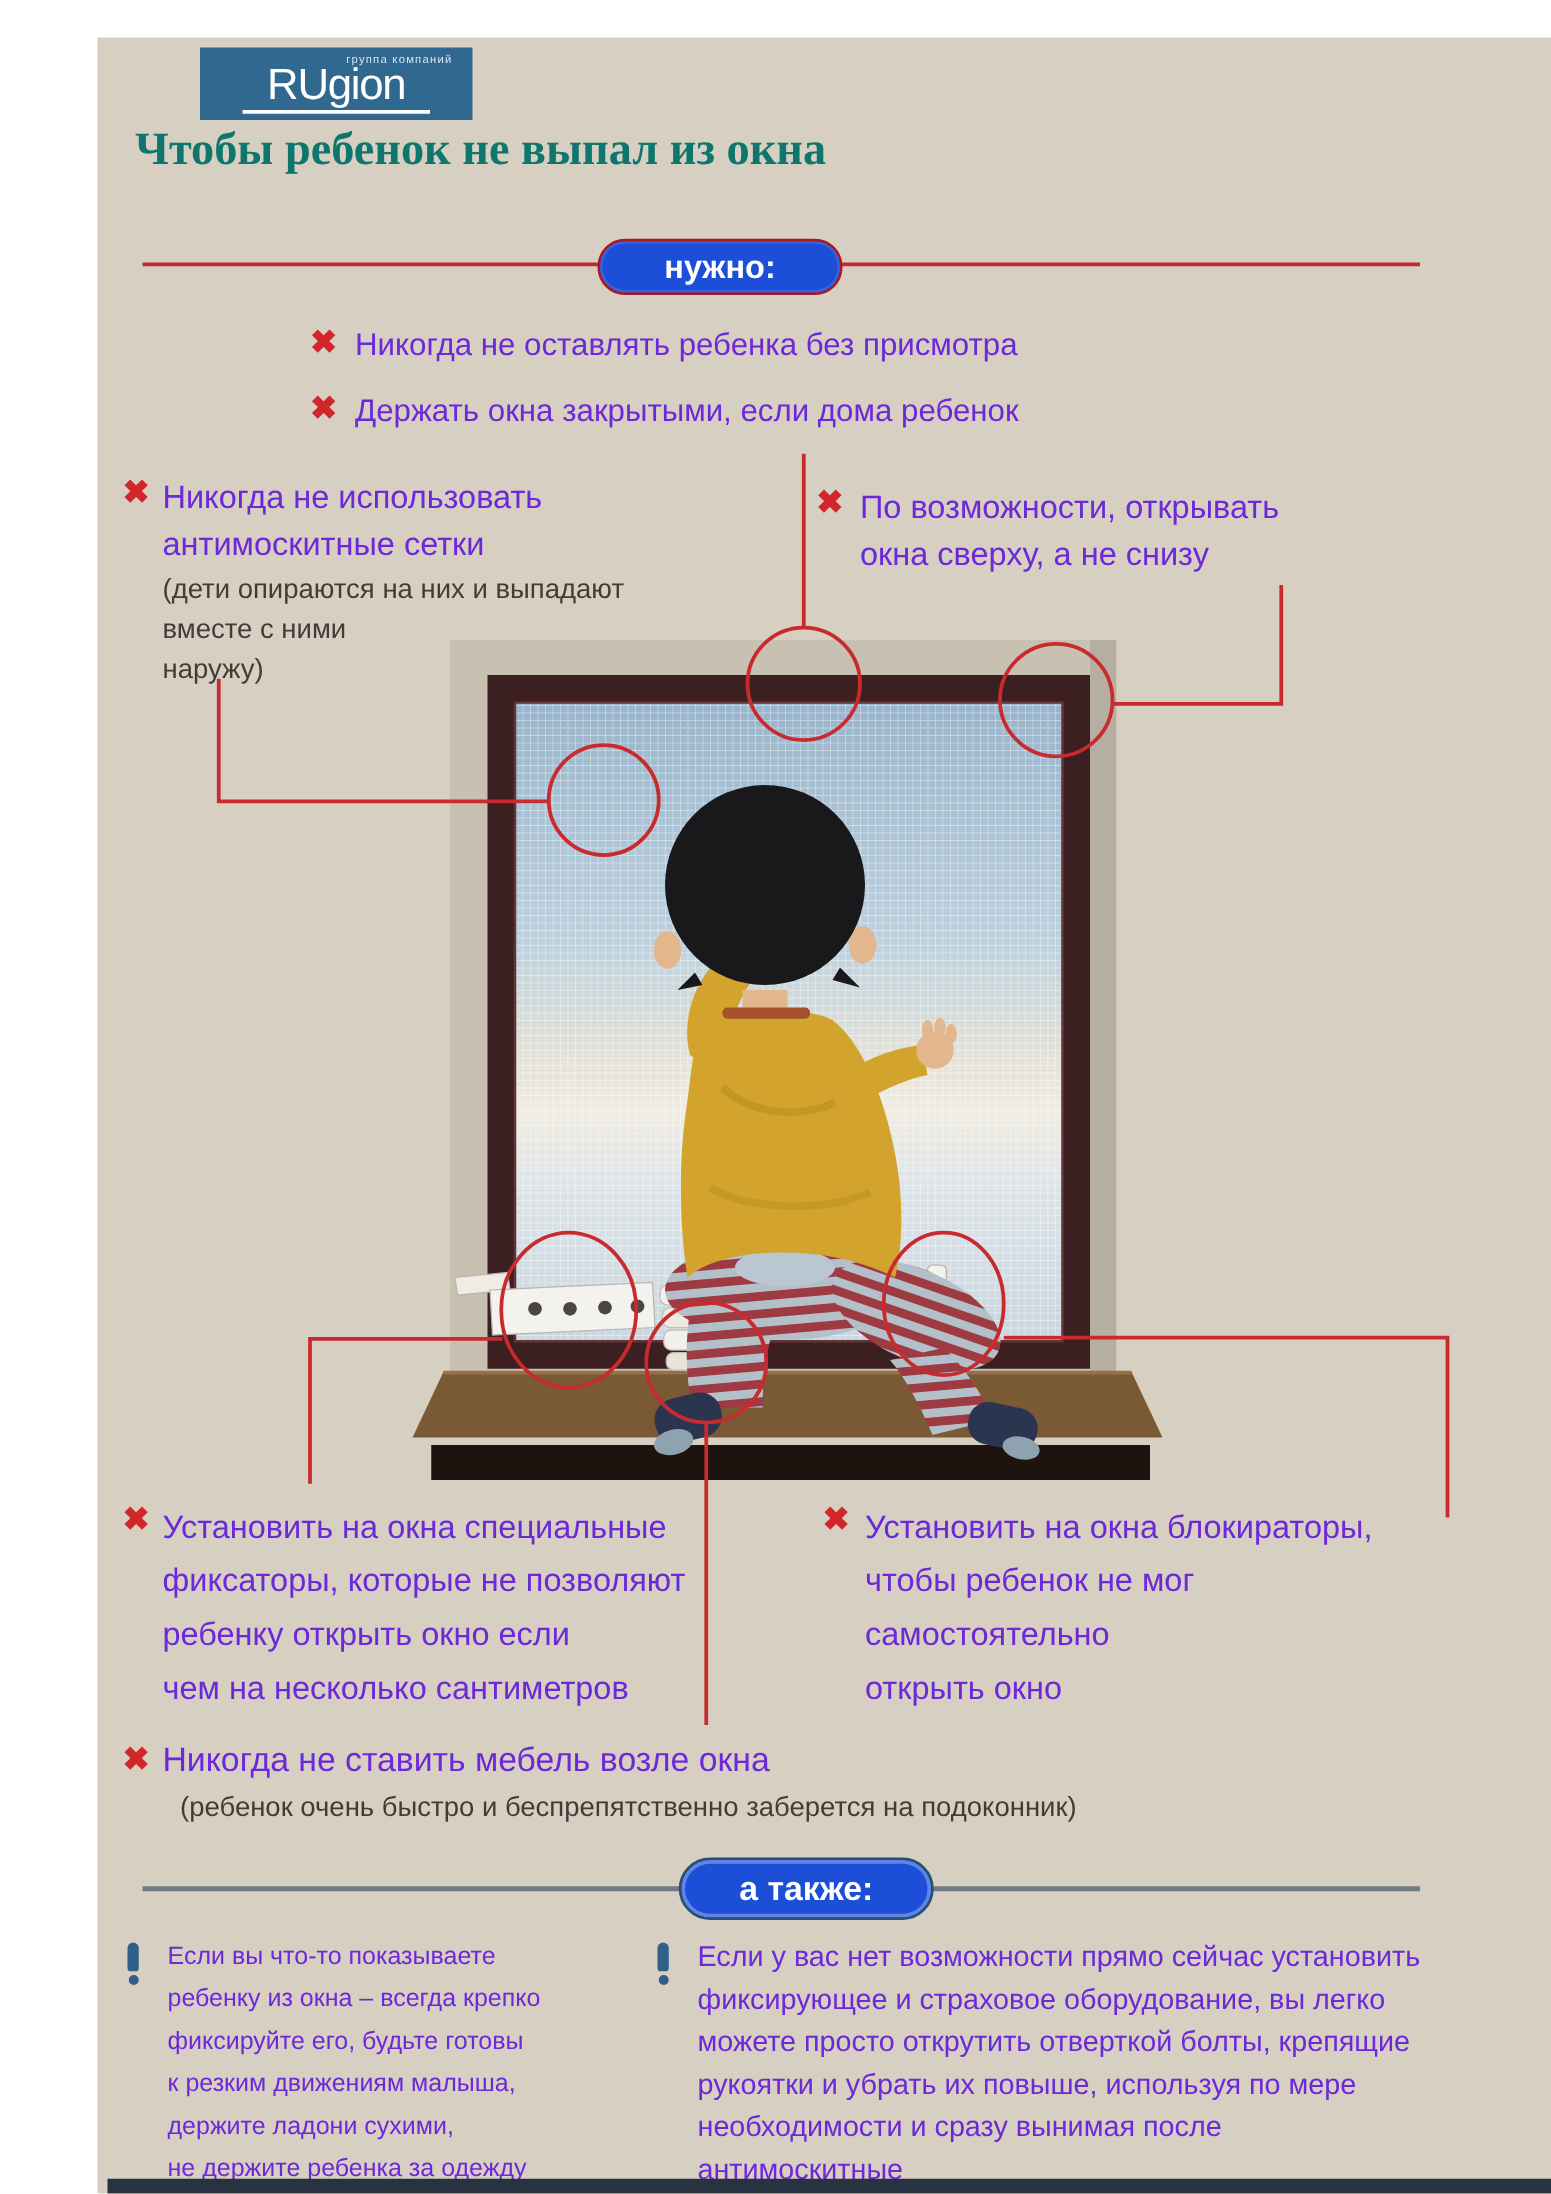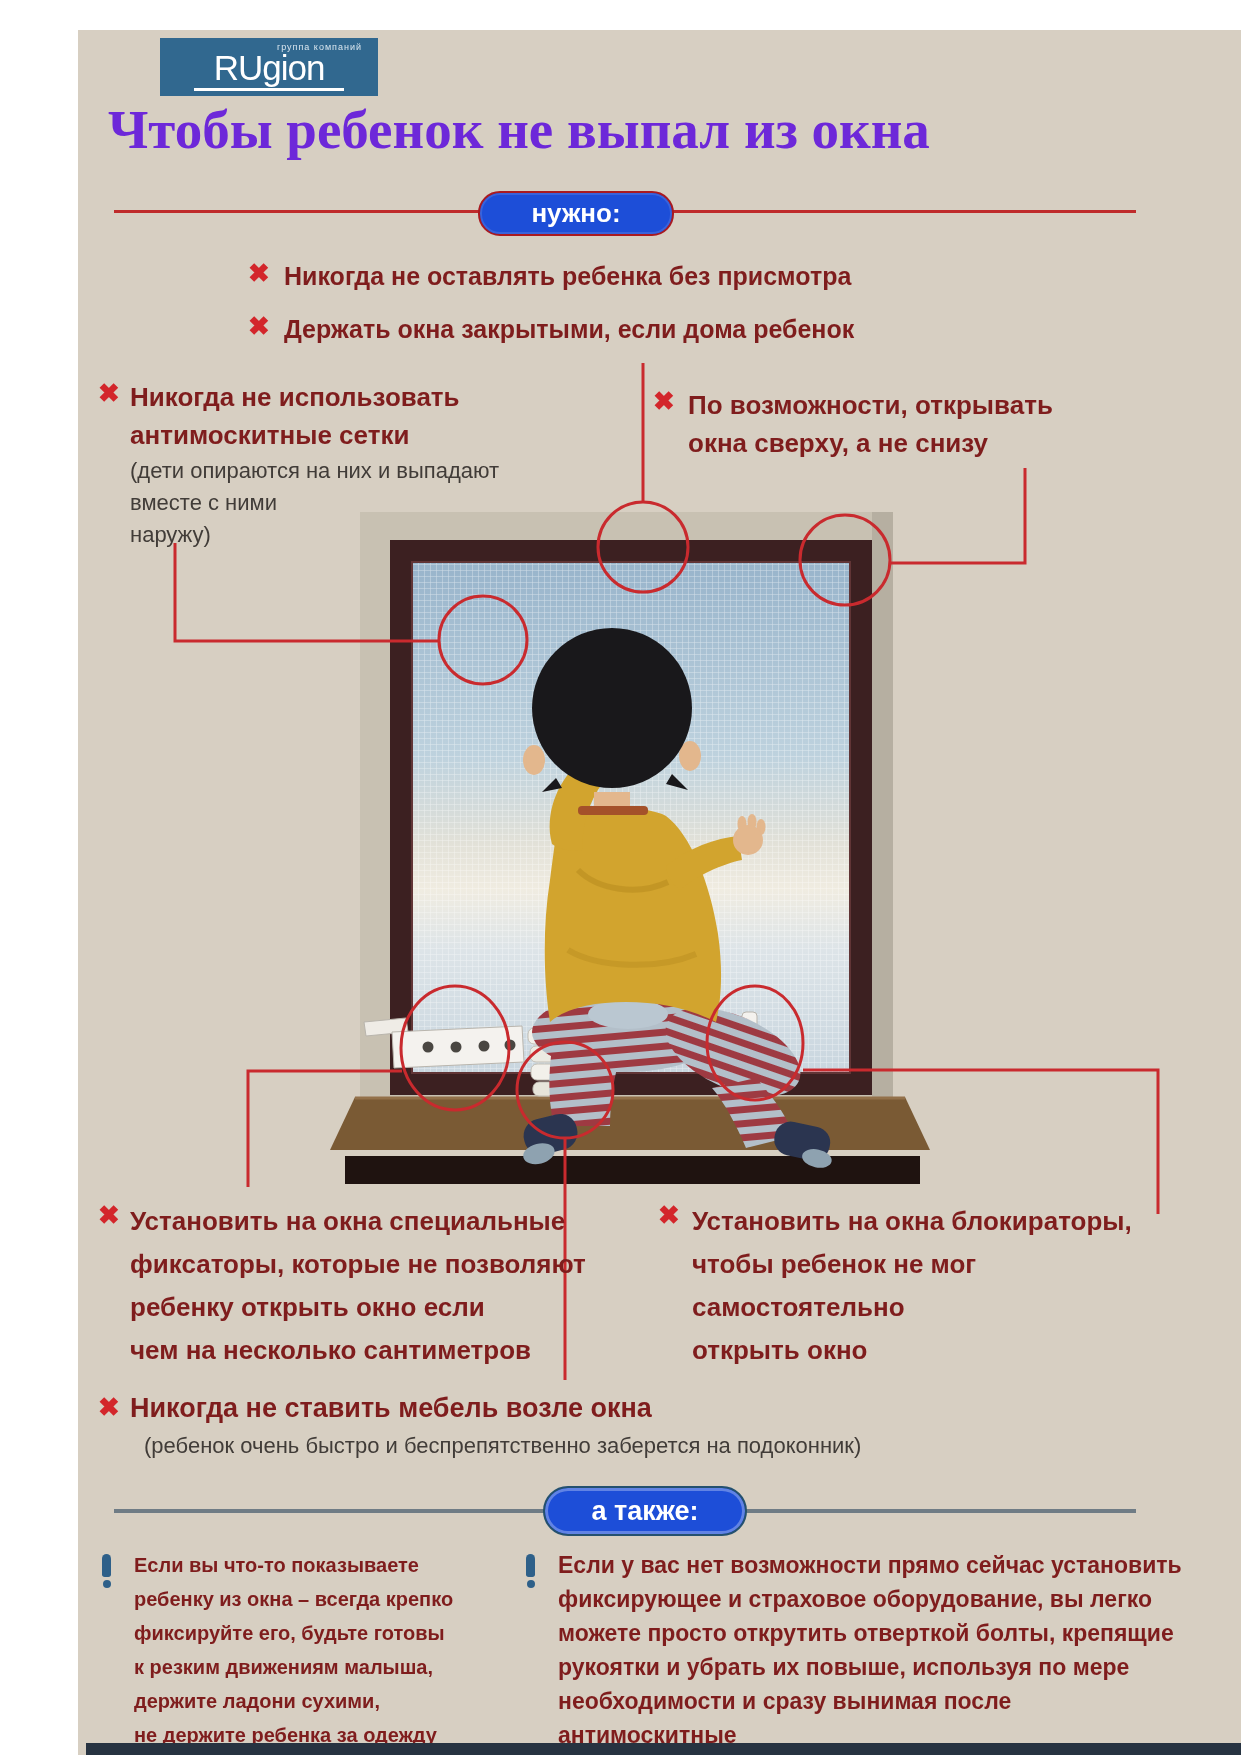--- a/index.html
+++ b/index.html
@@ -10,41 +10,41 @@
   
   .logo{position:absolute;left:82px;top:8px;width:218px;height:58px;background:#31688f;}
   .logo-sub{position:absolute;top:4px;right:16px;font-size:9px;color:#d9e6ef;letter-spacing:1px;}
   .logo-brand{position:absolute;top:12px;left:0;right:0;text-align:center;font-size:35px;
               font-weight:400;color:#ffffff;letter-spacing:-1px;line-height:1;}
   .logo-underline{position:absolute;bottom:5px;left:50%;transform:translateX(-50%);
                   width:150px;height:3px;background:#ffffff;}
 
   
   .title{position:absolute;left:30px;top:68px;width:1060px;font-family:"Liberation Serif",serif;
-         font-weight:700;font-size:55px;color:#6d28d9;white-space:nowrap;}
+         font-weight:700;font-size:37px;color:#0f766e;white-space:nowrap;}
 
   
   .rule{position:absolute;height:3px;}
   .rule-red{left:36px;top:180px;width:1022px;background:#bf2b2b;}
   .rule-grey{left:36px;top:1479px;width:1022px;height:4px;background:#6f7c85;}
   .pill{position:absolute;display:flex;align-items:center;justify-content:center;
         color:#ffffff;font-weight:700;}
   .pill-need{left:400px;top:161px;width:192px;height:41px;background:#1d4ed8;border:2px solid #a91a21;
              border-radius:22px;font-size:26px;box-shadow:inset 0 0 0 2px rgba(255,255,255,0.12);}
   .pill-also{left:465px;top:1456px;width:200px;height:46px;background:#1d4ed8;border:2px solid #24516f;
              border-radius:25px;font-size:27px;box-shadow:inset 0 0 0 3px rgba(255,255,255,0.30);}
 
   
   .cross{position:absolute;color:#d3262b;font-size:26px;font-weight:700;line-height:1;}
   .excl{position:absolute;width:10px;height:36px;}
   .excl .bar{width:9px;height:23px;border-radius:5px 5px 3px 3px;background:#2e6089;}
   .excl .dot{width:8px;height:8px;border-radius:50%;background:#2e6089;margin:3px 0 0 1px;}
 
   
-  .tb{position:absolute;color:#7f1d1d;font-weight:700;}
+  .tb{position:absolute;color:#6d28d9;font-weight:400;}
   .tb div{white-space:nowrap;}
   .b1{left:206px;top:231px;font-size:25px;line-height:30px;}
   .b2{left:206px;top:284px;font-size:25px;line-height:30px;}
   .no-nets{left:52px;top:348px;font-size:26px;line-height:38px;}
   .no-nets-note{left:52px;top:425px;font-size:22px;line-height:32px;font-weight:400;color:#413c38;}
   .open-top{left:610px;top:356px;font-size:26px;line-height:38px;}
   .fixators{left:52px;top:1170px;font-size:26px;line-height:43px;}
   .blockers{left:614px;top:1170px;font-size:26px;line-height:43px;}
   .furniture-title{left:52px;top:1362px;font-size:27px;line-height:32px;}
   .furniture-note{left:66px;top:1402px;font-size:22px;line-height:28px;font-weight:400;color:#413c38;}

